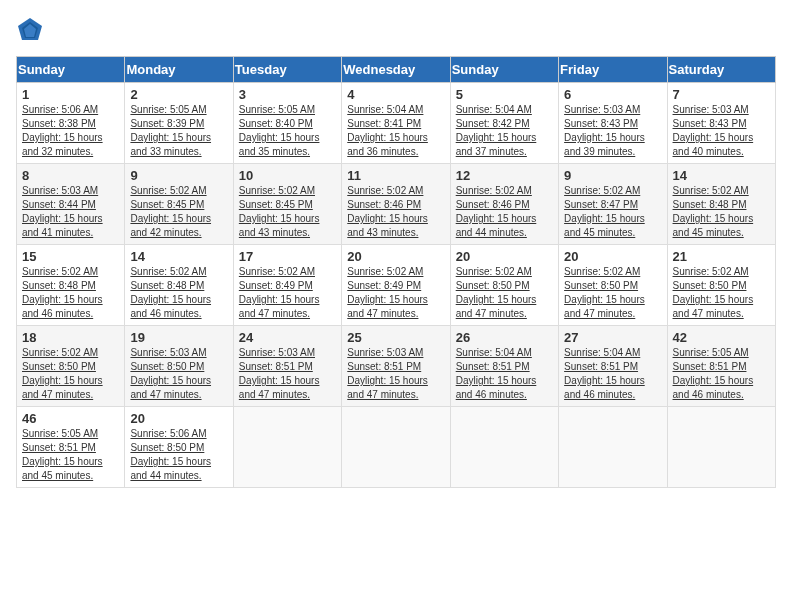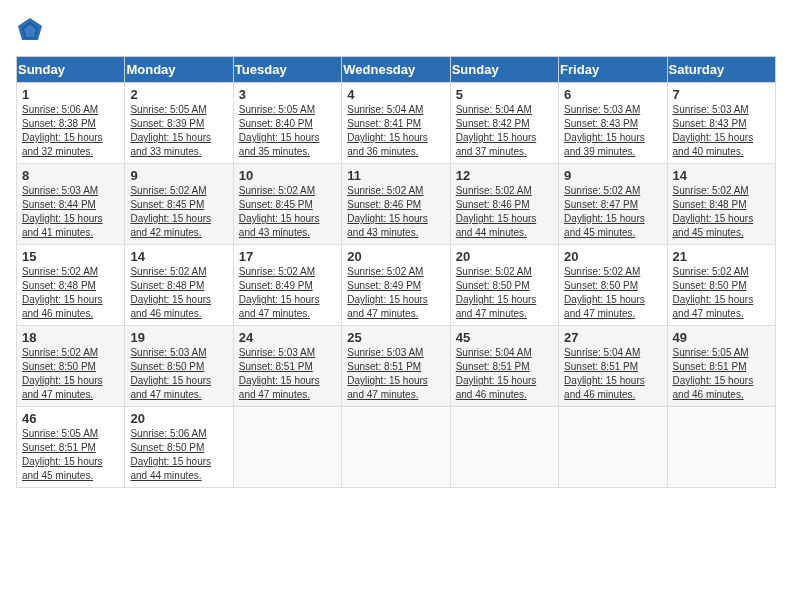--- a/index.html
+++ b/index.html
@@ -331,37 +331,37 @@
       </td>
         <td>
         <span class="day-num">25</span>
         <div class="day-info">
           Sunrise: 5:03 AM<br>
           Sunset: 8:51 PM<br>
           Daylight: 15 hours and 47 minutes.
         </div>
       </td>
         <td>
-        <span class="day-num">45</span>
+        <span class="day-num">26</span>
         <div class="day-info">
           Sunrise: 5:04 AM<br>
           Sunset: 8:51 PM<br>
           Daylight: 15 hours and 46 minutes.
         </div>
       </td>
         <td>
         <span class="day-num">27</span>
         <div class="day-info">
           Sunrise: 5:04 AM<br>
           Sunset: 8:51 PM<br>
           Daylight: 15 hours and 46 minutes.
         </div>
       </td>
         <td>
-        <span class="day-num">49</span>
+        <span class="day-num">42</span>
         <div class="day-info">
           Sunrise: 5:05 AM<br>
           Sunset: 8:51 PM<br>
           Daylight: 15 hours and 46 minutes.
         </div>
       </td>
       </tr>
       <tr>
         <td>
         <span class="day-num">46</span>

